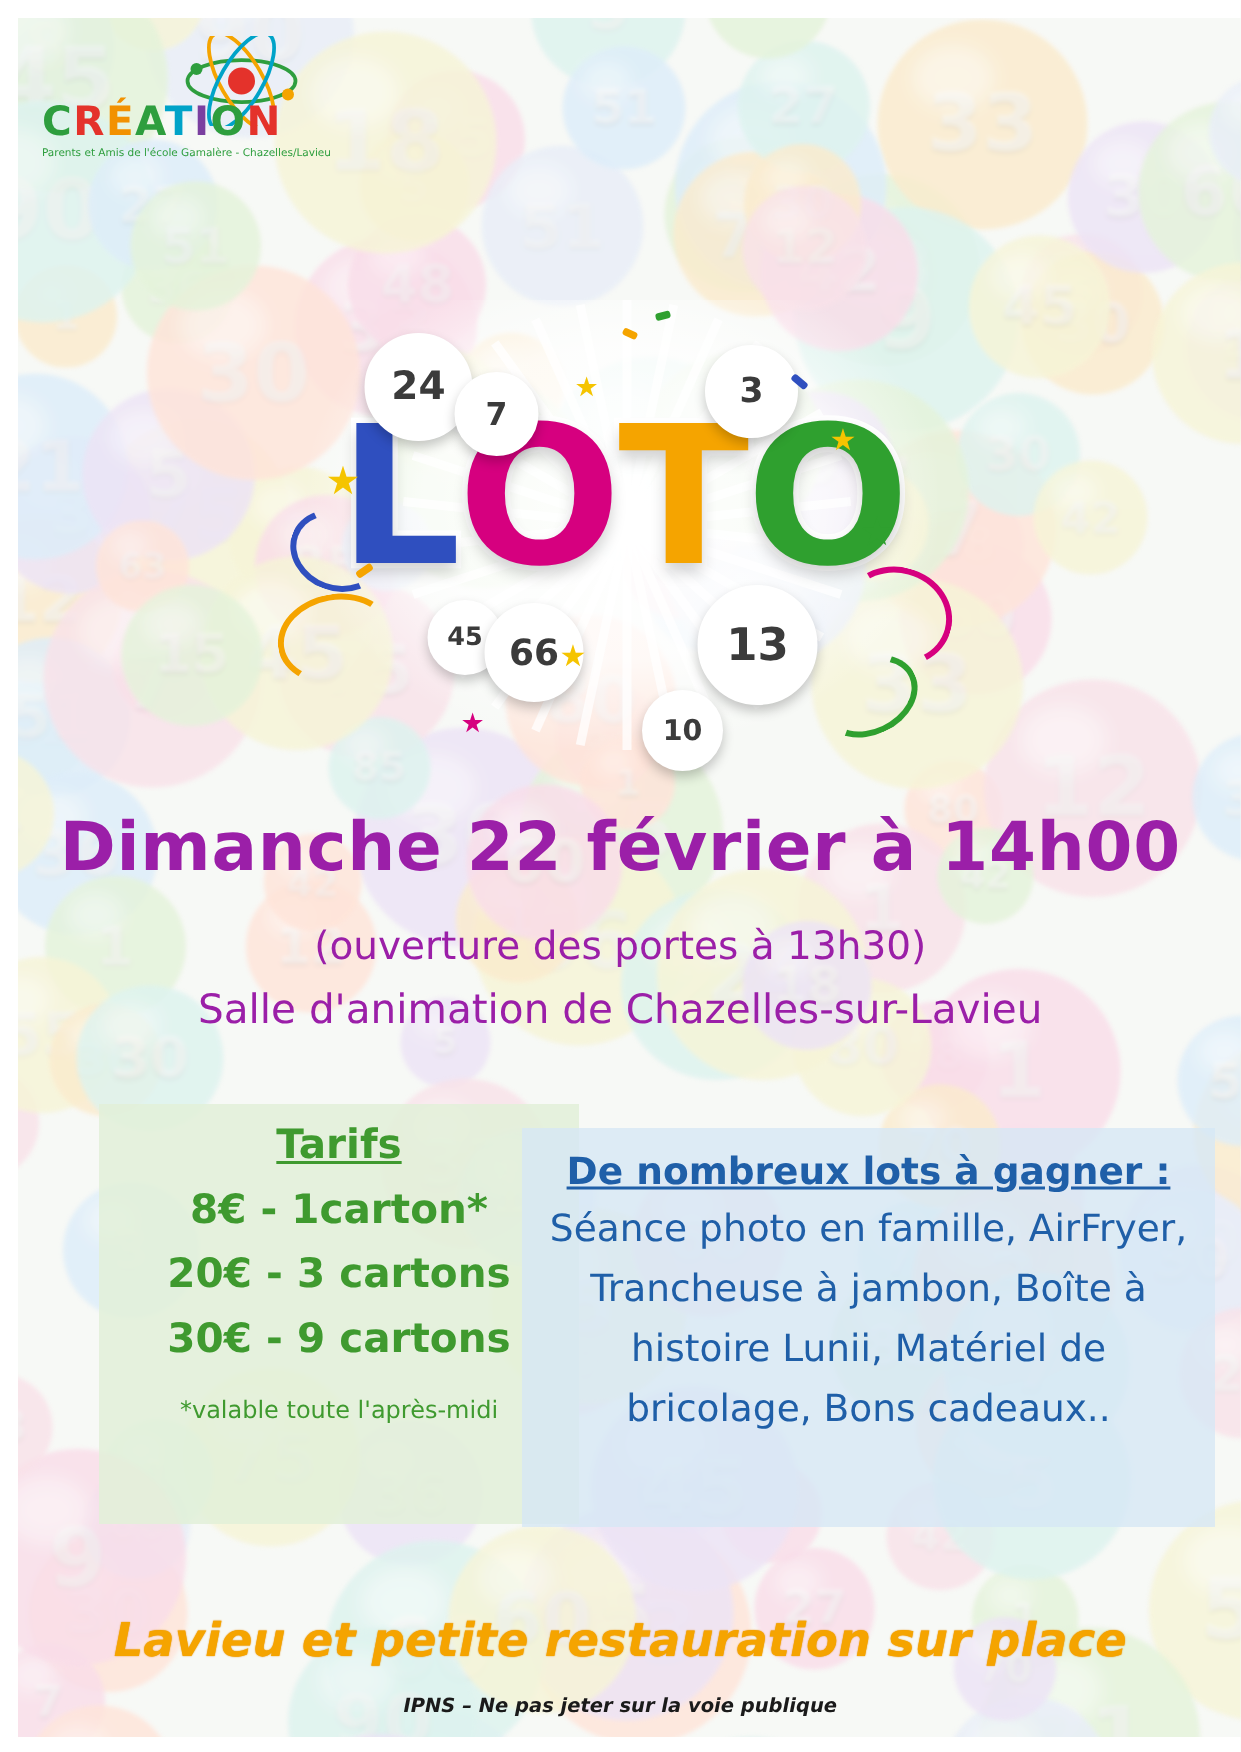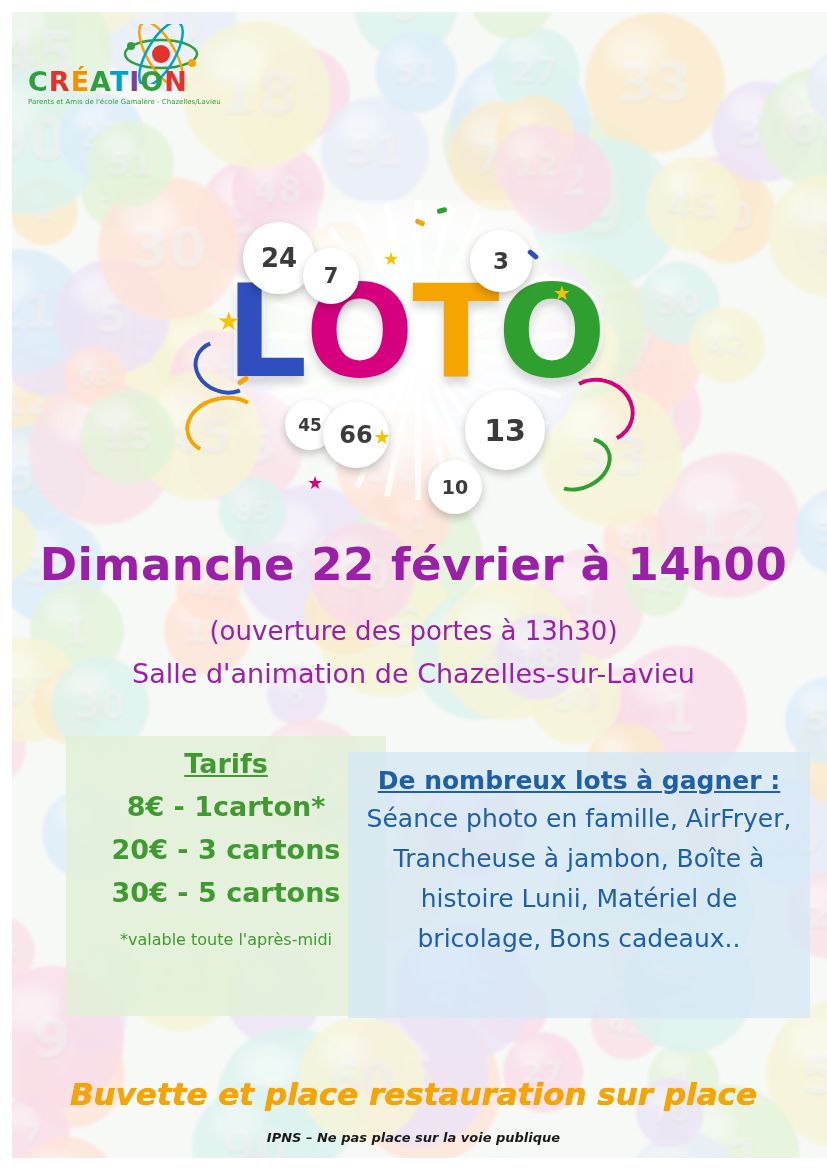--- a/index.html
+++ b/index.html
@@ -595,26 +595,26 @@
     </div>
 
     <div class="date-main">Dimanche 22 février à 14h00</div>
     <div class="date-sub">(ouverture des portes à 13h30)</div>
     <div class="place">Salle d'animation de Chazelles-sur-Lavieu</div>
 
     <div class="tarifs">
       <div class="tarifs-title">Tarifs</div>
       <div class="tarif-line">8€ - 1carton*</div>
       <div class="tarif-line">20€ - 3 cartons</div>
-      <div class="tarif-line">30€ - 5 cartons</div>
+      <div class="tarif-line">30€ - 9 cartons</div>
       <div class="tarifs-note">*valable toute l'après-midi</div>
     </div>
 
     <div class="lots">
       <div class="lots-title">De nombreux lots à gagner :</div>
       <div class="lots-body">Séance photo en famille, AirFryer, Trancheuse à jambon, Boîte à histoire Lunii, Matériel de bricolage, Bons cadeaux..</div>
     </div>
 
-    <div class="buvette">Buvette et place restauration sur place</div>
-    <div class="ipns">IPNS – Ne pas place sur la voie publique</div>
+    <div class="buvette">Lavieu et petite restauration sur place</div>
+    <div class="ipns">IPNS – Ne pas jeter sur la voie publique</div>
 
   </div>
 </div>
 
 </body></html>

